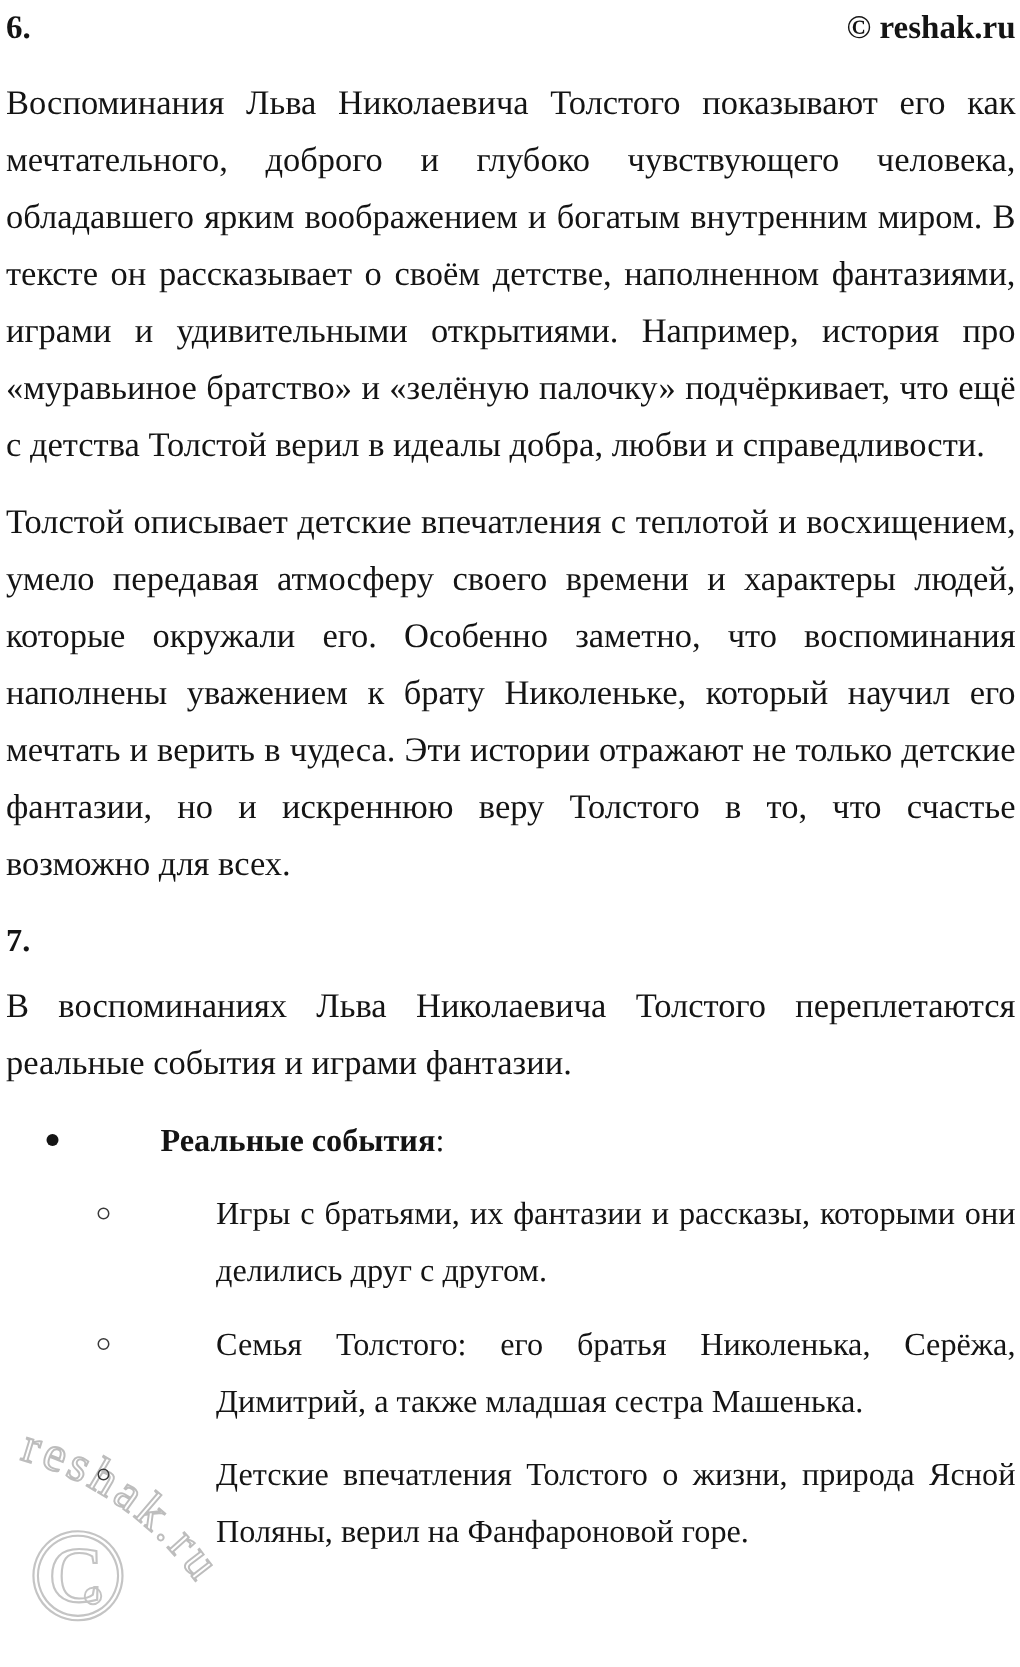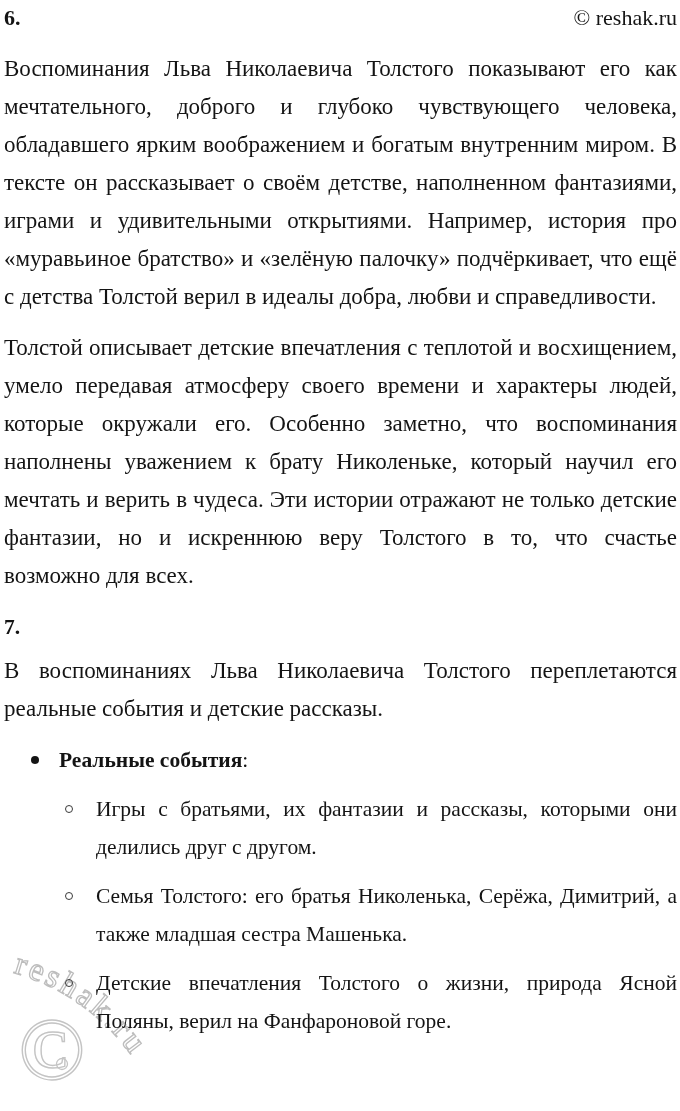--- a/index.html
+++ b/index.html
@@ -25,21 +25,21 @@
   }
   .header-row {
     display: flex;
     justify-content: space-between;
     align-items: flex-start;
     font-size: 22px;
     line-height: 26px;
     margin-bottom: 19px;
   }
   .section-number { font-weight: bold; }
-  .site-credit { font-weight: normal; }
+  .site-credit { font-weight: bold; }
   p.para {
     font-size: 23px;
     line-height: 38px;
     text-align: justify;
     margin: 0 0 13px 0;
   }
   .section-heading {
     font-size: 21.5px;
     line-height: 38px;
     font-weight: bold;
@@ -48,21 +48,21 @@
   .li {
     display: flex;
     font-size: 21.5px;
     line-height: 38px;
     text-align: justify;
     margin: 0 0 11px 0;
   }
   .mcol { flex: 0 0 auto; }
   .l1 .mcol { width: 55px; padding-left: 27px; box-sizing: border-box; }
   .l2 .mcol { width: 92px; padding-left: 61px; box-sizing: border-box; }
-  .li-text { flex: 1 1 auto; }
+  .li-text { flex: 1 1 auto; margin-left: 48px; }
   .disc-marker {
     display: block;
     width: 8px; height: 8px;
     margin-top: 15px;
     border-radius: 50%;
     background: #141414;
   }
   .circle-marker {
     display: block;
     width: 8px; height: 8px;
@@ -111,21 +111,21 @@
       <span class="section-number">6.</span>
       <span class="site-credit">© reshak.ru</span>
     </div>
 
     <p class="para">Воспоминания Льва Николаевича Толстого показывают его как мечтательного, доброго и глубоко чувствующего человека, обладавшего ярким воображением и богатым внутренним миром. В тексте он рассказывает о своём детстве, наполненном фантазиями, играми и удивительными открытиями. Например, история про «муравьиное братство» и «зелёную палочку» подчёркивает, что ещё с детства Толстой верил в идеалы добра, любви и справедливости.</p>
 
     <p class="para">Толстой описывает детские впечатления с теплотой и восхищением, умело передавая атмосферу своего времени и характеры людей, которые окружали его. Особенно заметно, что воспоминания наполнены уважением к брату Николеньке, который научил его мечтать и верить в чудеса. Эти истории отражают не только детские фантазии, но и искреннюю веру Толстого в то, что счастье возможно для всех.</p>
 
     <div class="section-heading">7.</div>
 
-    <p class="para">В воспоминаниях Льва Николаевича Толстого переплетаются реальные события и детские рассказы.</p>
+    <p class="para">В воспоминаниях Льва Николаевича Толстого переплетаются реальные события и играми фантазии.</p>
 
     <div class="li l1">
       <span class="mcol">
         <span class="disc-marker"></span>
       </span>
       <div class="li-text">
         <span class="bold-label">Реальные события</span><span>:</span>
       </div>
     </div>
 

